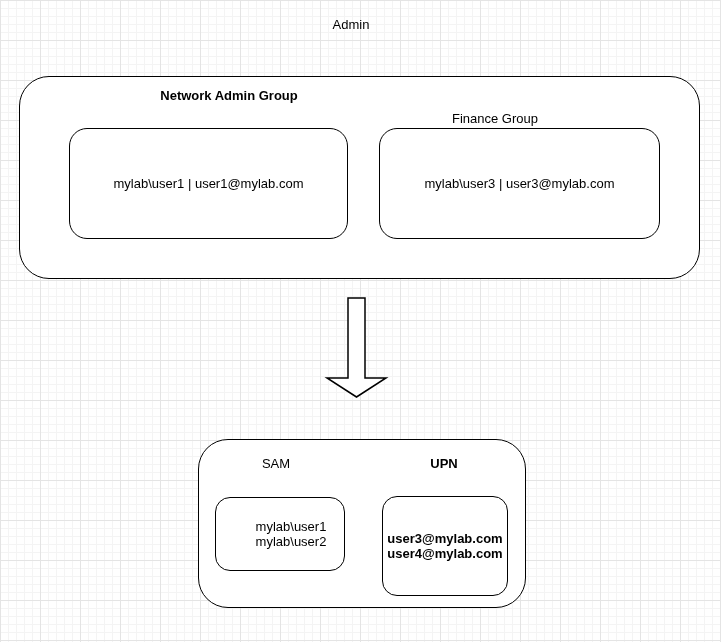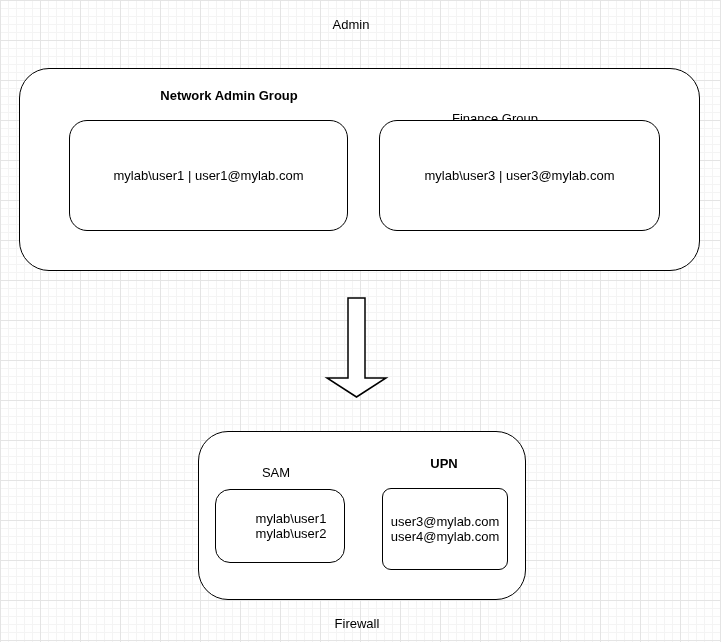--- a/index.html
+++ b/index.html
@@ -16,20 +16,21 @@
       linear-gradient(to bottom, #e4e4e4 1px, transparent 1px),
       linear-gradient(to right, #f4f4f4 1px, transparent 1px),
       linear-gradient(to bottom, #f4f4f4 1px, transparent 1px);
     background-size: 40px 40px, 40px 40px, 8px 8px, 8px 8px;
   }
 
   .box {
     position: absolute;
     background: #ffffff;
     border: 1.5px solid #000000;
+    margin-top: 8px;
   }
 
   .label {
     position: absolute;
     font-size: 13px;
     line-height: 16px;
     text-align: center;
     white-space: nowrap;
   }
 
@@ -49,24 +50,24 @@
     border-radius: 18px;
   }
   .nag-box { left: 69px;  top: 120px; width: 279px; height: 111px; }
   .fin-box { left: 379px; top: 120px; width: 281px; height: 111px; }
 
   
   .arrow { position: absolute; left: 320px; top: 292px; }
 
   
   .fw-box    { left: 198px; top: 431px; width: 328px; height: 169px; border-radius: 30px; }
-  .sam-label { left: 216px; top: 456px; width: 120px; margin-top: 9px; }
+  .sam-label { left: 216px; top: 456px; width: 120px; }
   .upn-label { left: 384px; top: 456px; width: 120px; font-weight: bold; }
   .sam-box   { left: 215px; top: 489px; width: 130px; height: 74px; border-radius: 15px; padding-left: 22px; }
-  .upn-box   { left: 382px; top: 488px; width: 126px; height: 82px; border-radius: 9px; }
+  .upn-box   { left: 382px; top: 488px; width: 126px; height: 100px; border-radius: 15px; font-weight: bold; }
   .fw-label  { left: 297px; top: 616px; width: 120px; }
 </style>
 </head>
 <body>
 
 <div class="canvas">
 
   <div class="label ldap-title">
     <div>Admin</div>
   </div>
@@ -104,15 +105,14 @@
     </div>
   </div>
 
   <div class="box inner-box upn-box">
     <div>
       <div>user3@mylab.com</div>
       <div>user4@mylab.com</div>
     </div>
   </div>
 
-  <div class="label fw-label">Firewall</div>
 
 </div>
 
 </body></html>

